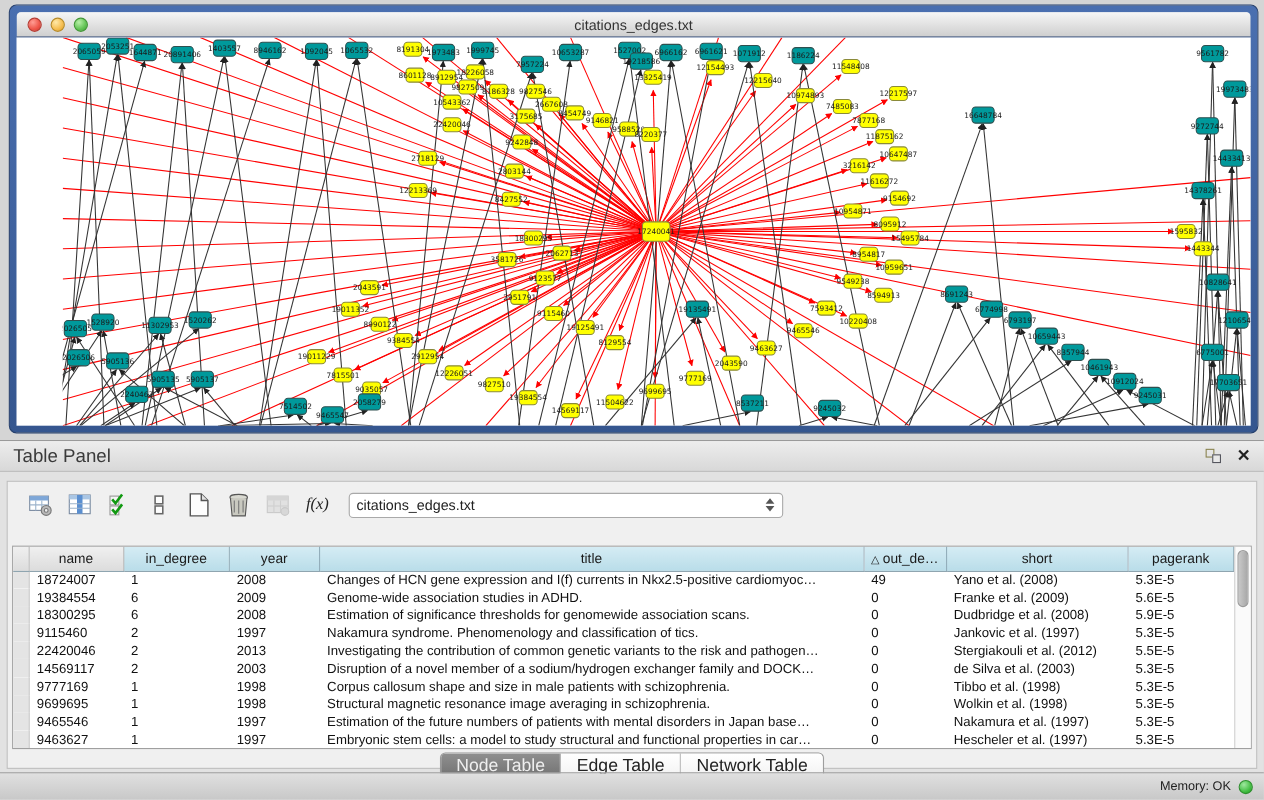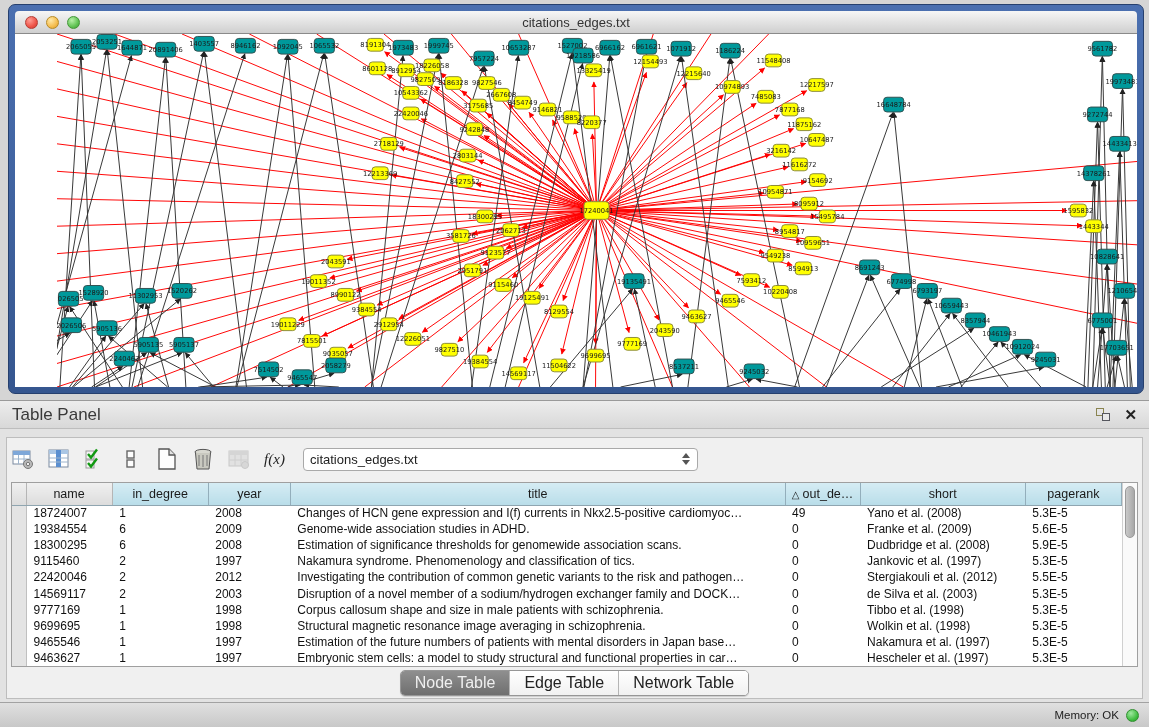--- a/index.html
+++ b/index.html
@@ -31,31 +31,31 @@
   .panel-title { font-size:17px; color:#3a3a3a; }
   .panel-header-icons { margin-left:auto; display:flex; align-items:center; gap:14px; }
   .float-icon { position:relative; width:14px; height:13px; }
   .float-icon .sq1 { position:absolute; left:0; top:0; width:8px; height:8px; border:1.5px solid #8a8450; }
   .float-icon .sq2 { position:absolute; right:0; bottom:0; width:8px; height:8px; border:1.5px solid #55565e; background:#e8e8e8; }
   .close-x { font-size:15px; font-weight:bold; color:#222; line-height:1; cursor:default; }
 
   .panel-body { position:absolute; left:6px; right:6px; top:36px; height:262px;
     background:#f0f0f0; border:1px solid #bdbdbd; }
 
-  .toolbar { height:42px; display:flex; align-items:center; gap:9px; padding:0 2px; }
+  .toolbar { height:42px; display:flex; align-items:center; gap:9px; padding:0 16px; }
   .tool-btn { width:27px; height:27px; display:flex; align-items:center; justify-content:center; background:transparent; border:none; }
   .tool-btn.disabled { opacity:.45; }
   .fx-label { font-size:15px; font-style:italic; font-family:"Liberation Serif", serif; color:#222; }
   .combo { width:395px; height:23px; margin-left:6px; background:#ffffff; border:1px solid #a9a9a9; border-radius:4px;
     display:flex; align-items:center; padding:0 6px; font-size:13px; color:#222; position:relative; }
   .combo-arrows { position:absolute; right:7px; top:4px; display:flex; flex-direction:column; gap:2px; }
   .combo-arrows .up { width:0; height:0; border-left:4px solid transparent; border-right:4px solid transparent; border-bottom:5px solid #555; }
   .combo-arrows .down { width:0; height:0; border-left:4px solid transparent; border-right:4px solid transparent; border-top:5px solid #555; }
 
-  .table-wrap { margin:2px 4px 0 4px; height:185px; border:1px solid #9f9f9f; background:#fff; display:flex; }
+  .table-wrap { margin:16px 4px 0 4px; height:185px; border:1px solid #9f9f9f; background:#fff; display:flex; }
   table.node-table { border-collapse:collapse; table-layout:fixed; width:1110px; font-size:12px; }
   table.node-table th { height:22px; font-weight:normal; font-size:12.5px; color:#1a1a1a; text-align:center;
     background:linear-gradient(#d5ecf4,#b9dde9); border-right:1px solid #93aebb; border-bottom:1px solid #8fa5b0; overflow:hidden; white-space:nowrap; }
   table.node-table th.gutter-h, table.node-table th.name-h { background:linear-gradient(#f0f0f0,#dcdcdc); border-right:1px solid #b5b5b5; }
   table.node-table td { height:16px; padding:0 7px; color:#111; white-space:nowrap; overflow:hidden; text-overflow:ellipsis; }
   table.node-table td.gutter { background:#e4e4e4; border-right:1px solid #c0c0c0; padding:0; }
   .sort-tri { font-size:10px; margin-right:3px; }
   .vscroll { width:15px; background:#fafafa; border-left:1px solid #d0d0d0; position:relative; }
   .vthumb { position:absolute; left:2px; top:3px; width:10px; height:52px; border-radius:6px;
     background:linear-gradient(90deg,#c9c9c9,#a8a8a8); border:1px solid #9a9a9a; }
@@ -926,21 +926,21 @@
               <td>1997</td>
               <td>Nakamura syndrome. Phenomenology and classification of tics.</td>
               <td>0</td>
               <td>Jankovic et al. (1997)</td>
               <td>5.3E-5</td>
             </tr>
             <tr>
               <td class="gutter"></td>
               <td>22420046</td>
               <td>2</td>
-              <td>2012</td>
+              <td>2013</td>
               <td>Investigating the contribution of common genetic variants to the risk and pathogen…</td>
               <td>0</td>
               <td>Stergiakouli et al. (2012)</td>
               <td>5.5E-5</td>
             </tr>
             <tr>
               <td class="gutter"></td>
               <td>14569117</td>
               <td>2</td>
               <td>2003</td>

